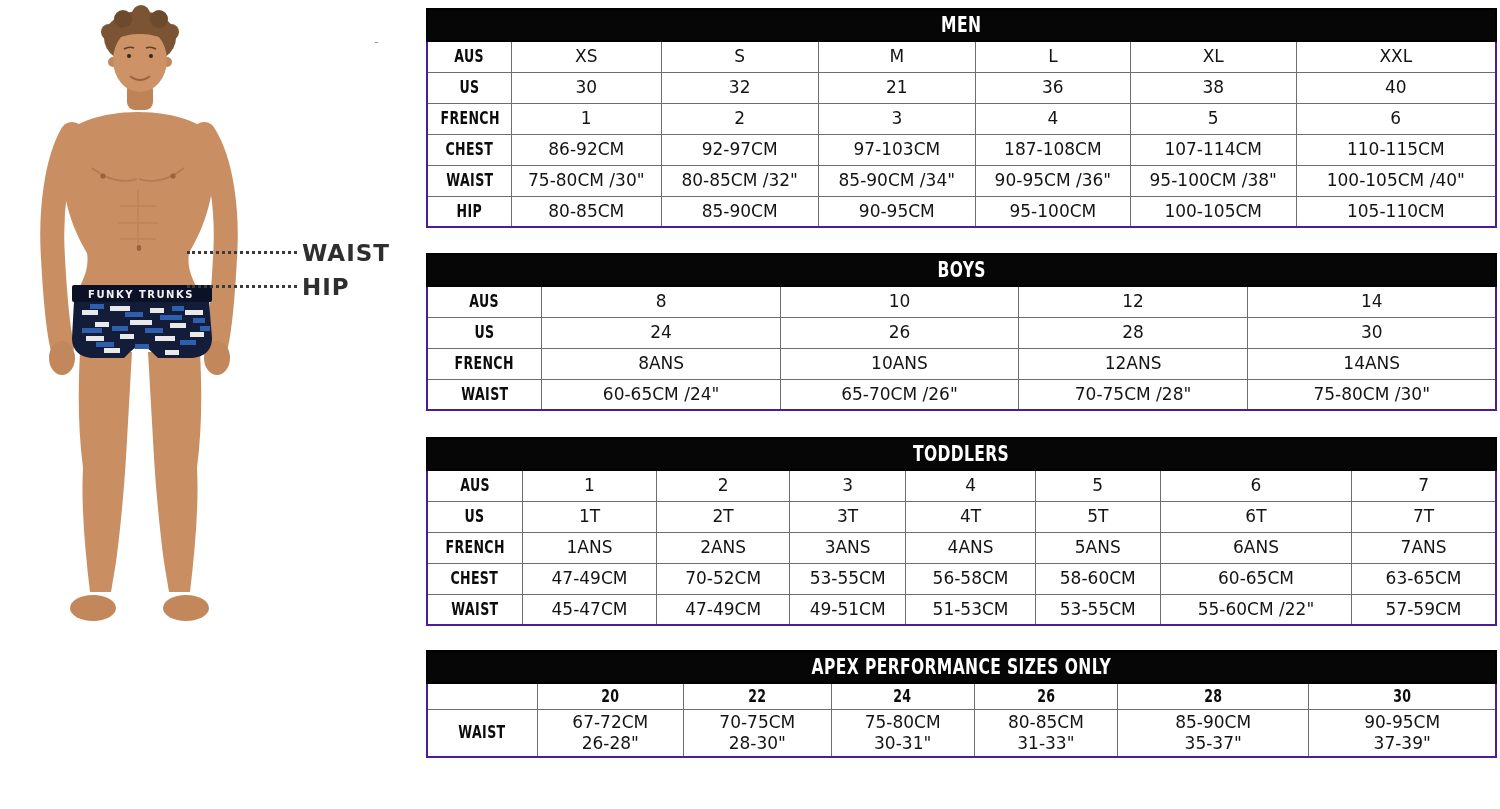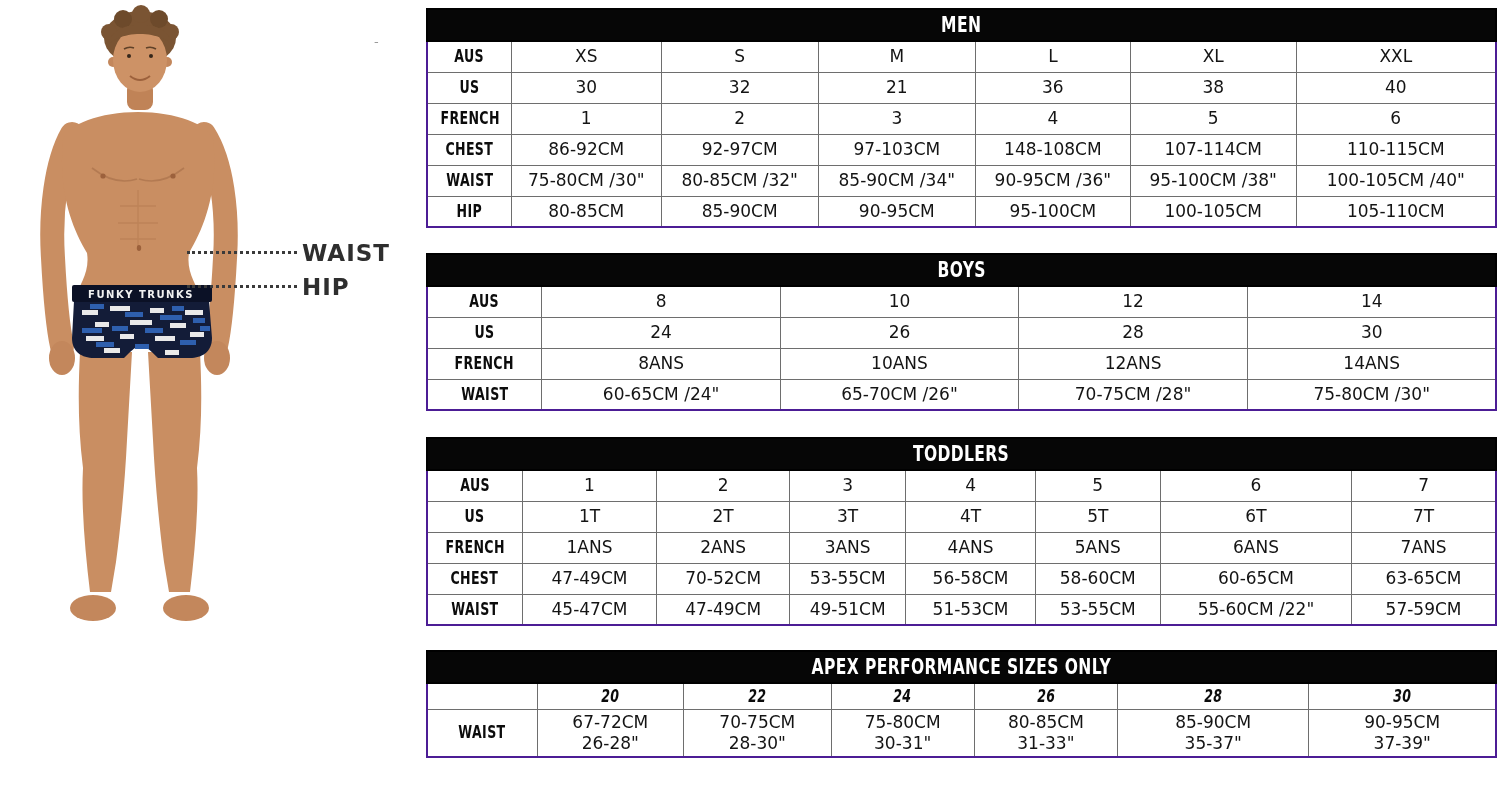--- a/index.html
+++ b/index.html
@@ -7,21 +7,21 @@
          font-family:"DejaVu Sans","Liberation Sans",sans-serif;}
 
   
   table.size-table{position:absolute;left:426px;width:1071px;border-collapse:collapse;
                    table-layout:fixed;border:2px solid #4c1d95;background:#fff;}
   table.size-table thead th{background:#060606;border:2px solid #000;height:30px;padding:0;}
   table.size-table td{border:1px solid #6e6e6e;text-align:center;vertical-align:middle;
                       font-size:17px;color:#141414;padding:0 2px;white-space:pre-line;line-height:1.25;}
   table.size-table tbody tr{height:31px;}
   #t-apex tbody tr{height:48px;}
-  #t-apex tbody tr.hdr{height:26px;font-style:italic;}
+  #t-apex tbody tr.hdr{height:26px;}
   .cond{display:inline-block;transform:scaleX(.74);transform-origin:center;
         font-weight:700;letter-spacing:.5px;color:#0c0c0c;white-space:nowrap;}
   thead th .cond{font-size:21px;color:#fff;}
   td .cond{font-size:17px;}
 
   
   .figure-svg{position:absolute;left:0;top:0;}
   .dots{position:absolute;height:0;border-top:3px dotted #3a3a3a;}
   .mlabel{position:absolute;font-size:23px;font-weight:700;color:#2e2e2e;letter-spacing:1px;
           font-family:"DejaVu Sans","Liberation Sans",sans-serif;}
@@ -163,21 +163,21 @@
           <td>3</td>
           <td>4</td>
           <td>5</td>
           <td>6</td>
         </tr>
         <tr>
           <td><span class="cond">CHEST</span></td>
           <td>86-92CM</td>
           <td>92-97CM</td>
           <td>97-103CM</td>
-          <td>148-108CM</td>
+          <td>187-108CM</td>
           <td>107-114CM</td>
           <td>110-115CM</td>
         </tr>
         <tr>
           <td><span class="cond">WAIST</span></td>
           <td>75-80CM /30"</td>
           <td>80-85CM /32"</td>
           <td>85-90CM /34"</td>
           <td>90-95CM /36"</td>
           <td>95-100CM /38"</td>

